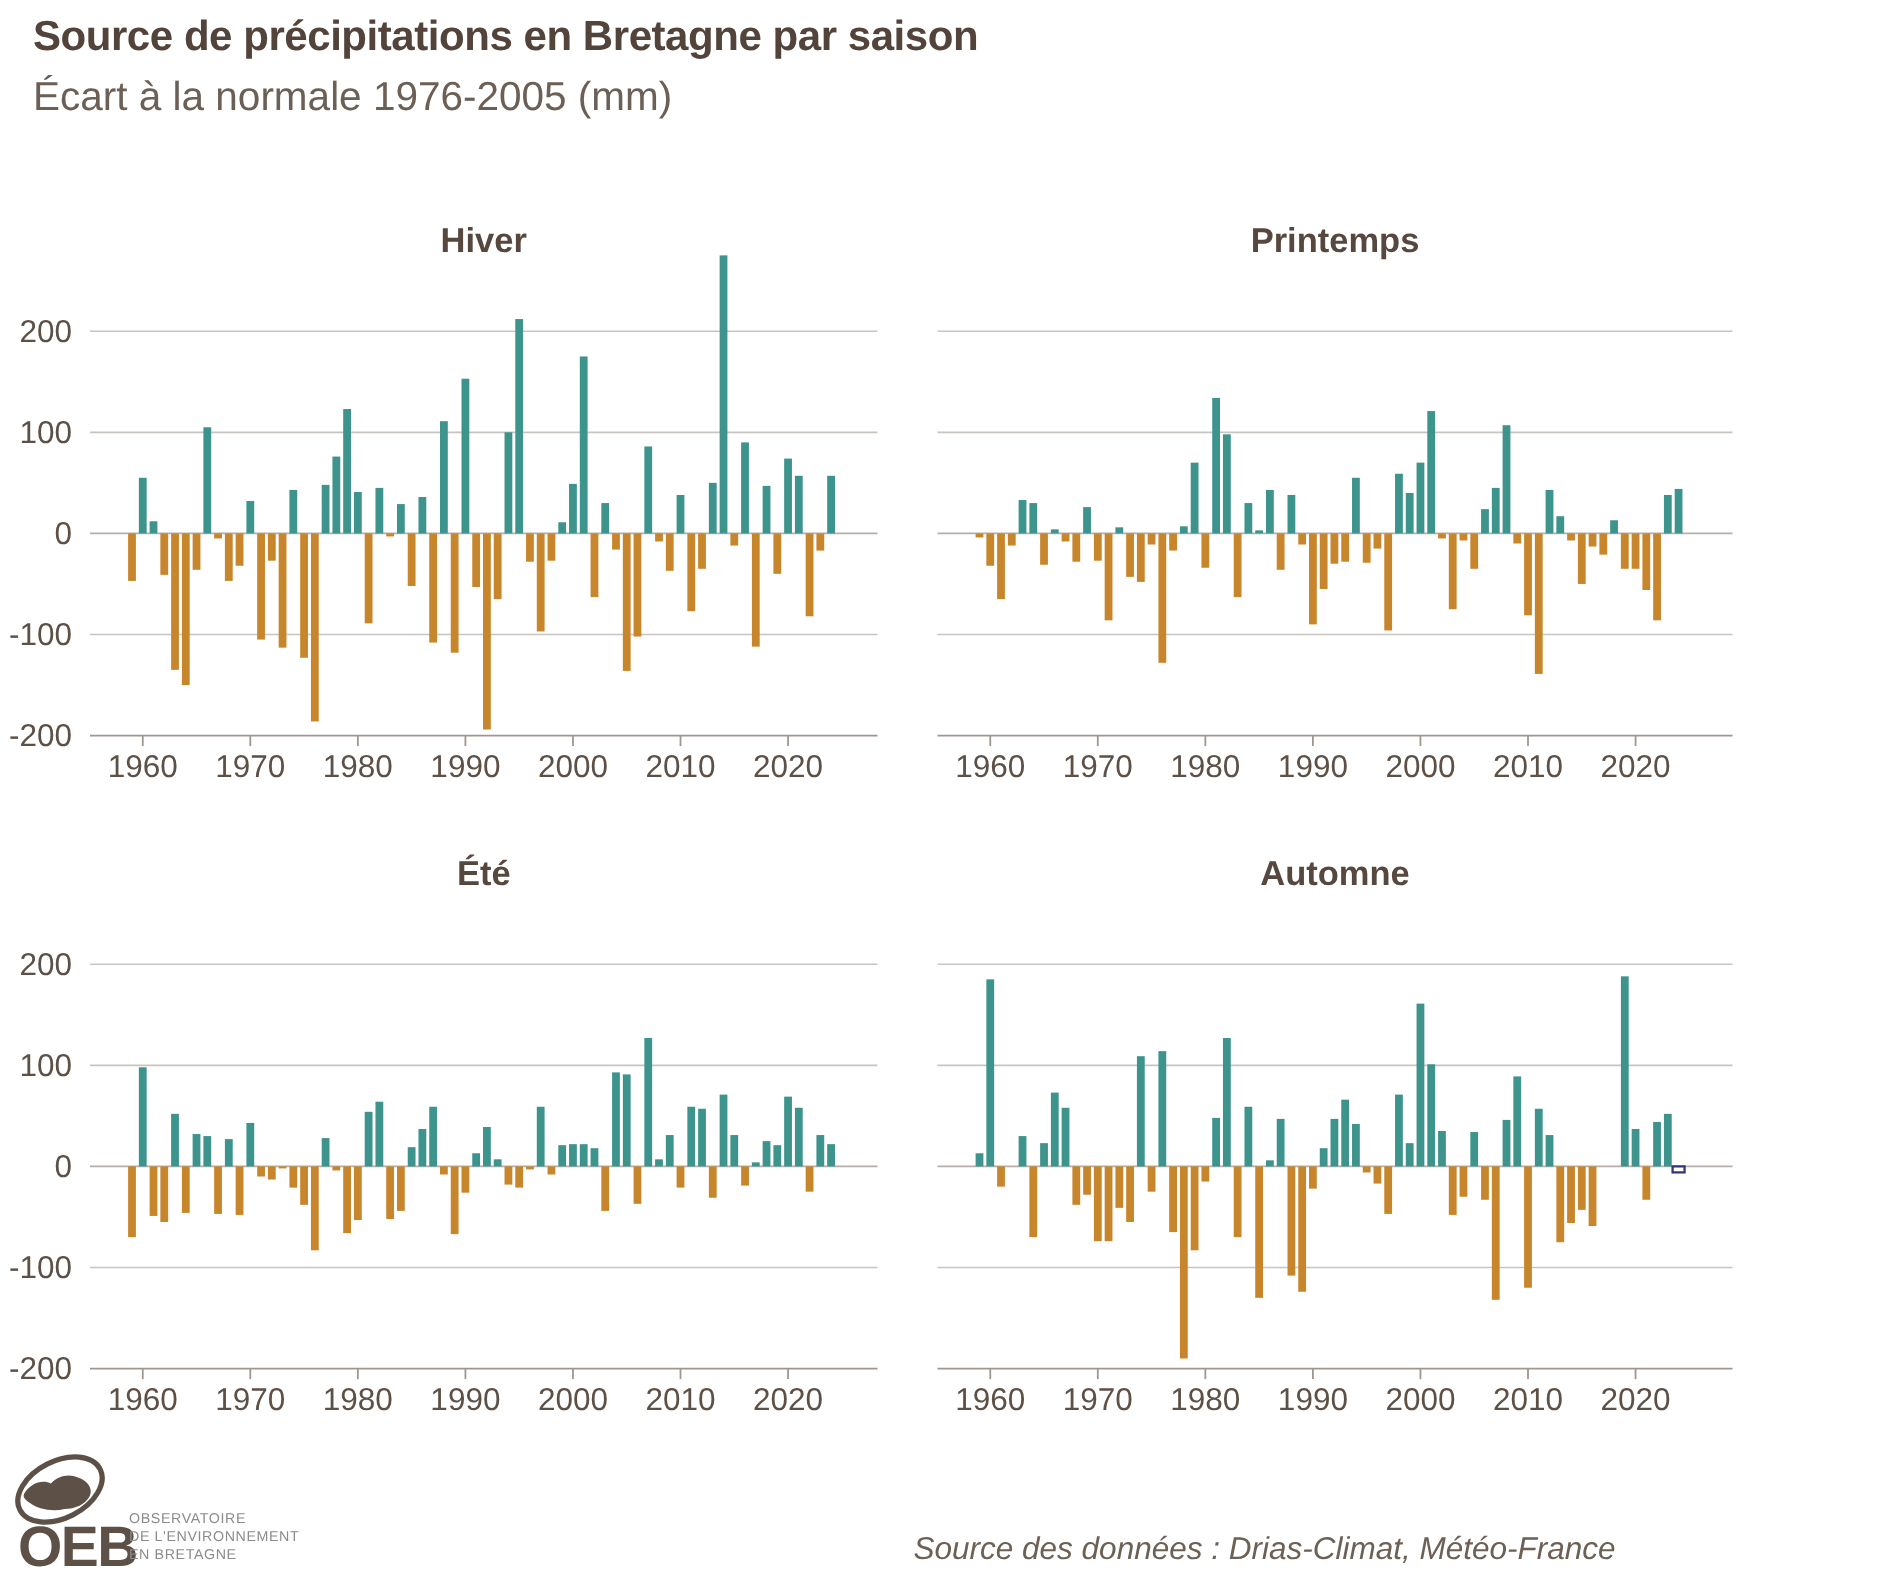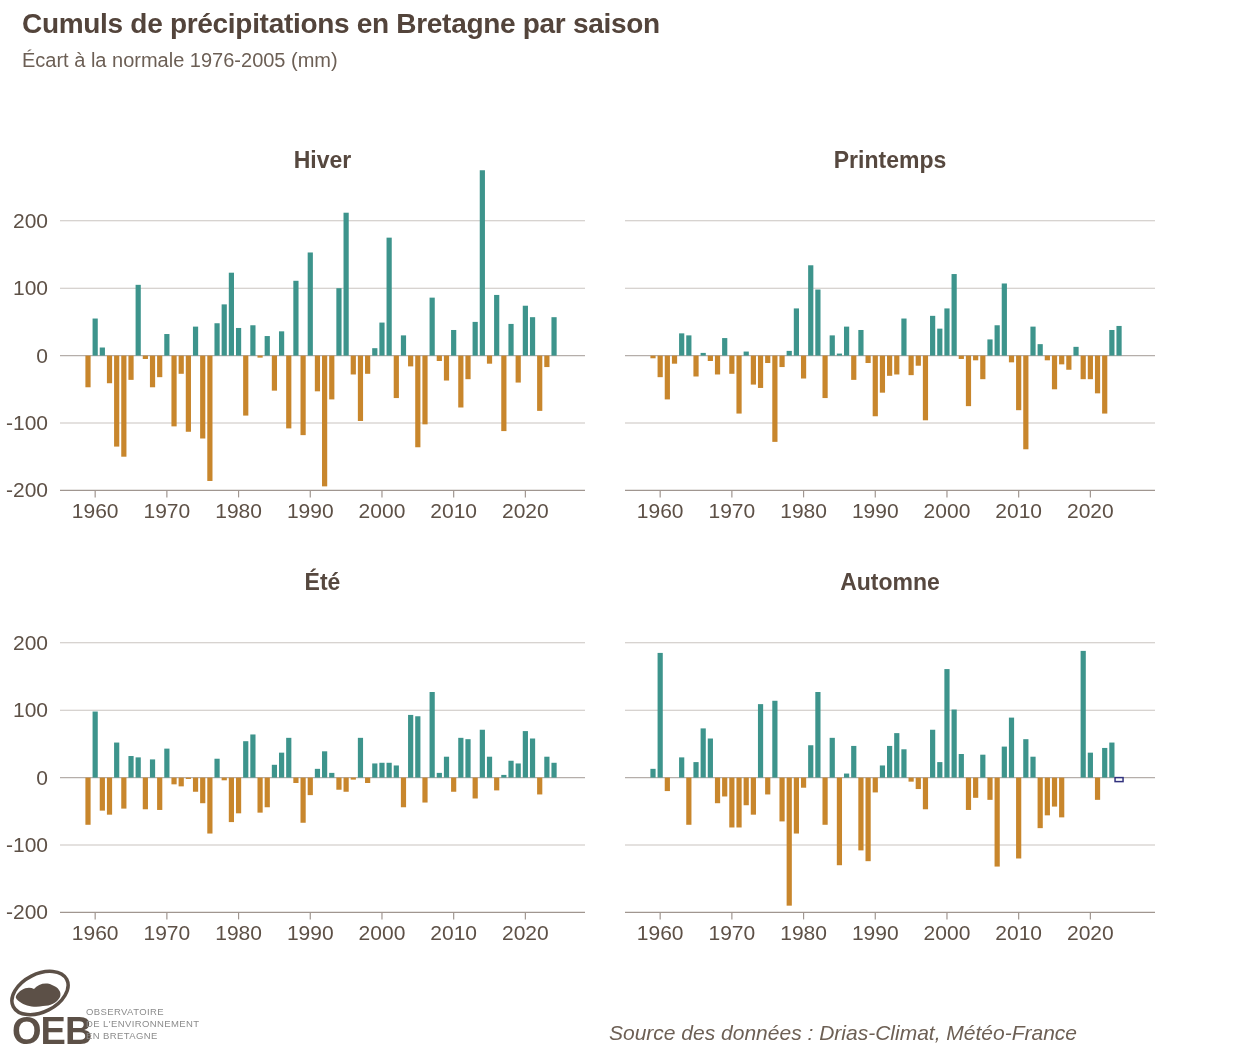--- a/index.html
+++ b/index.html
@@ -1,33 +1,33 @@
 <!DOCTYPE html>
 <html><head>
 <meta charset="utf-8">
 <style>
   html,body{margin:0;padding:0;background:#ffffff;}
   .page{position:relative;width:1251px;height:1058px;background:#ffffff;
         font-family:"Liberation Sans",sans-serif;overflow:hidden;}
   .main-title{position:absolute;left:22px;top:8px;font-size:28px;font-weight:bold;
         color:#53443b;letter-spacing:-0.3px;}
-  .sub-title{position:absolute;left:22px;top:49px;font-size:20px;font-weight:400;
+  .sub-title{position:absolute;left:22px;top:49px;font-size:27px;font-weight:400;
         color:#6c5f55;}
   .charts{position:absolute;left:0;top:0;width:1251px;height:1058px;}
   .charts svg{position:absolute;}
   .source-note{position:absolute;left:595px;top:1021px;width:520px;font-size:21px;
         font-style:italic;color:#6d6055;margin-left:14px;}
   .logo{position:absolute;left:8px;top:962px;}
 </style>
 </head>
 <body>
 
 <div class="page">
 
-  <div class="main-title">Cumuls de précipitations en Bretagne par saison</div>
+  <div class="main-title">Source de précipitations en Bretagne par saison</div>
   <div class="sub-title">Écart à la normale 1976-2005 (mm)</div>
 
   <div class="charts" id="charts">
       <svg width="600" height="400" style="left: 0px; top: 130px;">
         <line x1="60" x2="585" y1="90.79999999999998" y2="90.79999999999998" stroke="#cac4c0" stroke-width="1.1"></line>
         <line x1="60" x2="585" y1="158.2" y2="158.2" stroke="#cac4c0" stroke-width="1.1"></line>
         <line x1="60" x2="585" y1="225.6" y2="225.6" stroke="#b5aeaa" stroke-width="1.1"></line>
         <line x1="60" x2="585" y1="293" y2="293" stroke="#cac4c0" stroke-width="1.1"></line>
         <line x1="60" x2="585" y1="360.4" y2="360.4" stroke="#a09690" stroke-width="1.1"></line>
         <text x="48" y="97.79999999999998" text-anchor="end" font-size="21" fill="#5d5046" font-family="&quot;Liberation Sans&quot;,sans-serif">200</text>

